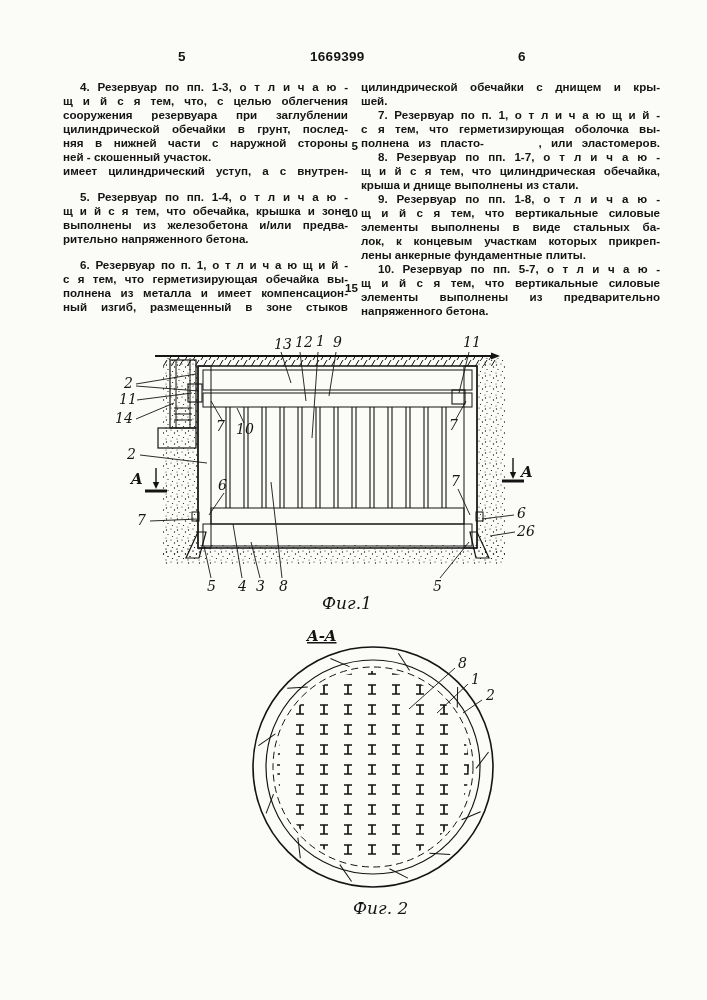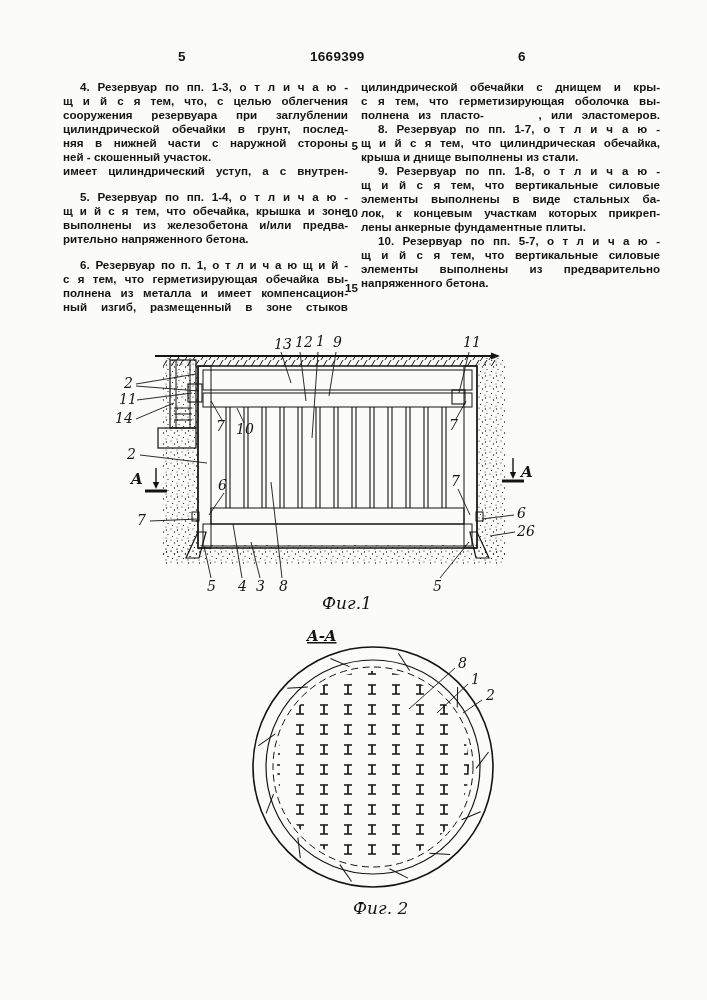--- a/index.html
+++ b/index.html
@@ -54,20 +54,22 @@
     <div class="ln">выполнены из железобетона и/или предва-</div>
     <div class="ln last">рительно напряженного бетона.</div>
     <div class="ln ind gap">6. Резервуар по п. 1, о т л и ч а ю щ и й -</div>
     <div class="ln">с я  тем, что герметизирующая обечайка вы-</div>
     <div class="ln">полнена из металла и имеет компенсацион-</div>
     <div class="ln">ный изгиб, размещенный в зоне стыков</div>
   </div>
 
   <div class="col right">
     <div class="ln">цилиндрической обечайки с днищем и кры-</div>
+    <div class="ln last">шей.</div>
+    <div class="ln ind">7. Резервуар по п. 1, о т л и ч а ю щ и й -</div>
     <div class="ln">с я  тем, что герметизирующая оболочка вы-</div>
     <div class="ln">полнена из пласто-&nbsp;&nbsp;&nbsp;&nbsp;&nbsp;&nbsp;, или эластомеров.</div>
     <div class="ln ind">8. Резервуар по пп. 1-7, о т л и ч а ю -</div>
     <div class="ln">щ и й с я  тем, что цилиндрическая обечайка,</div>
     <div class="ln last">крыша и днище выполнены из стали.</div>
     <div class="ln ind">9. Резервуар по пп. 1-8, о т л и ч а ю -</div>
     <div class="ln">щ и й с я  тем, что вертикальные силовые</div>
     <div class="ln">элементы выполнены в виде стальных ба-</div>
     <div class="ln">лок, к концевым участкам которых прикреп-</div>
     <div class="ln last">лены анкерные фундаментные плиты.</div>

